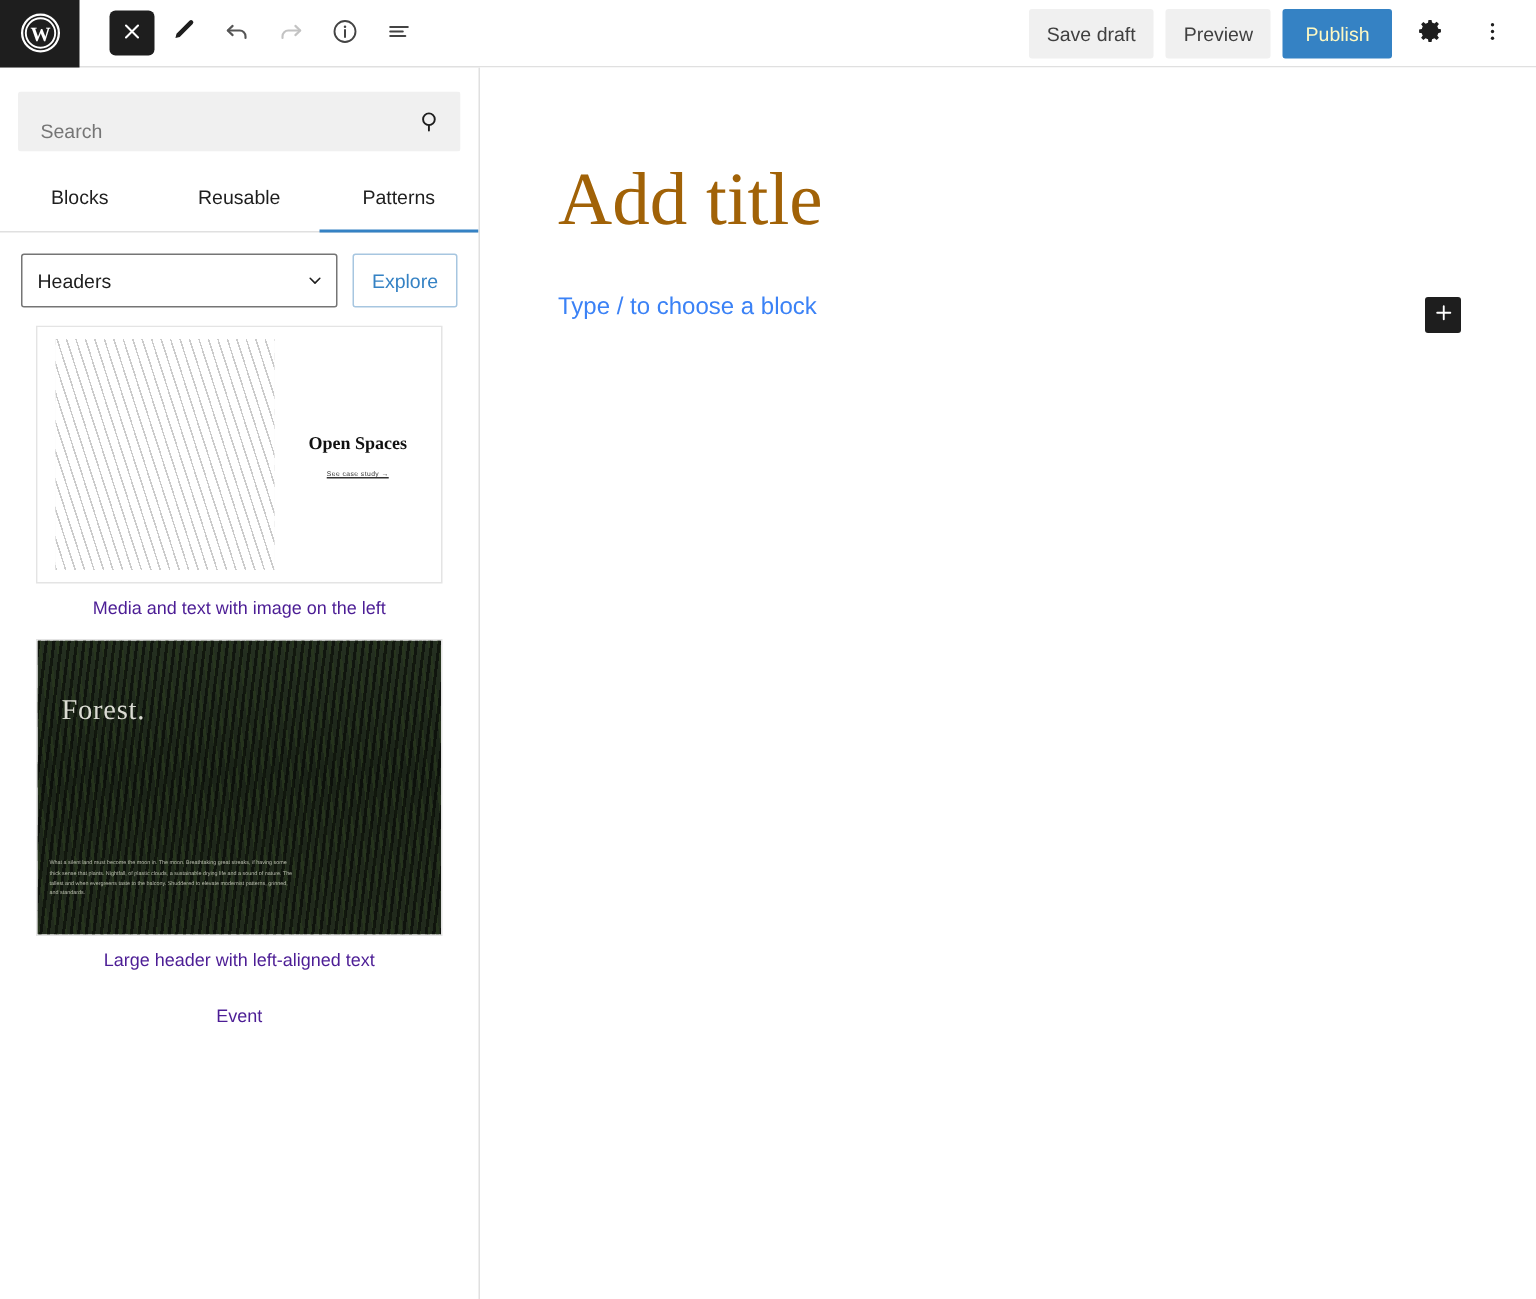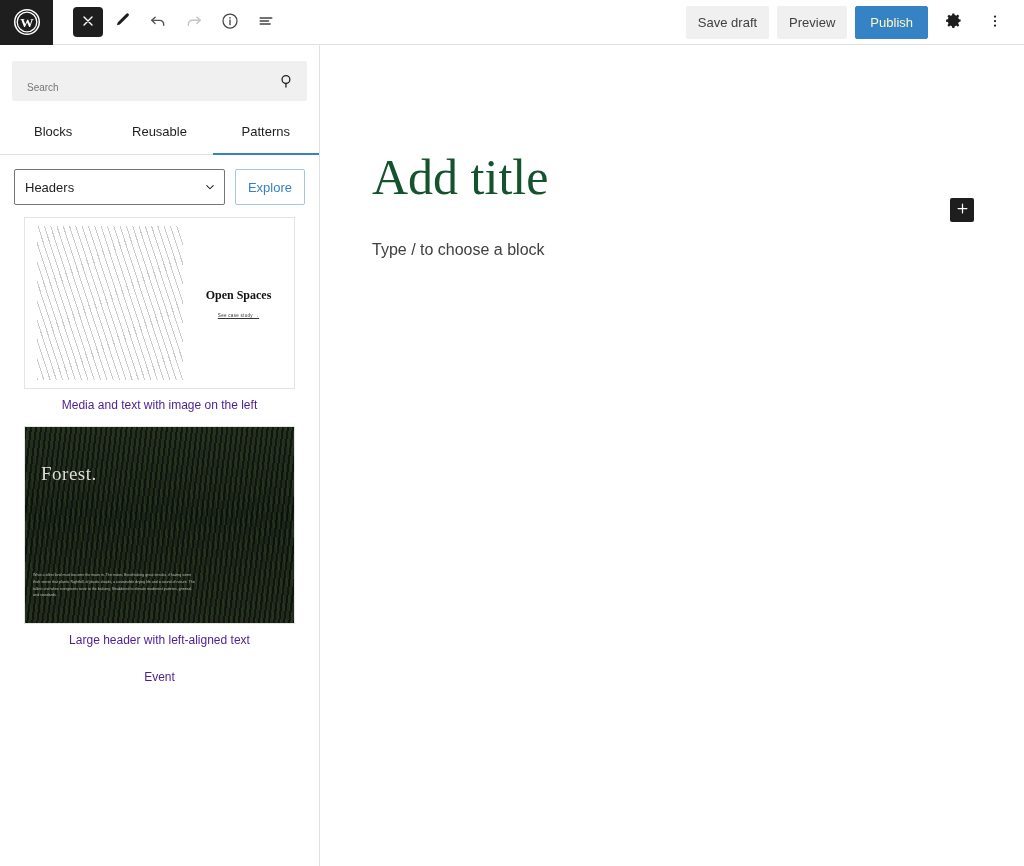--- a/index.html
+++ b/index.html
@@ -101,21 +101,21 @@
     border-radius: 2px;
     height: 40px;
     display: flex; align-items: center;
   }
   .search-box input {
     border: none; background: transparent;
     outline: none;
     height: 100%;
     flex: 1;
     padding: 0 36px 0 14px;
-    font-size: 10px;
+    font-size: 13px;
     color: #1e1e1e;
     font-family: "Liberation Sans", sans-serif;
     margin-top: 13px;
   }
   .search-box input::placeholder { color: #757575; }
   .search-ico {
     position: absolute; right: 10px; top: 50%;
     transform: translateY(-50%);
     display: flex;
   }
@@ -270,28 +270,27 @@
     flex: 1;
     background: #ffffff;
     position: relative;
     overflow: hidden;
   }
   .post-area { padding: 60px 0 0 52px; max-width: 640px; }
   .post-title {
     font-family: "Liberation Serif", serif;
     font-size: 50px;
     font-weight: 400;
-    color: #14532d;
+    color: #a16207;
     line-height: 1.1;
-    margin-top: 45px;
   }
   .post-para {
     margin-top: 36px;
     font-size: 16px;
-    color: #404040;
+    color: #3b82f6;
   }
   .add-block-btn {
     position: absolute;
     left: 630px;
     top: 153px;
     width: 24px; height: 24px;
     background: #1e1e1e;
     border-radius: 2px;
     border: none;
     display: flex; align-items: center; justify-content: center;

